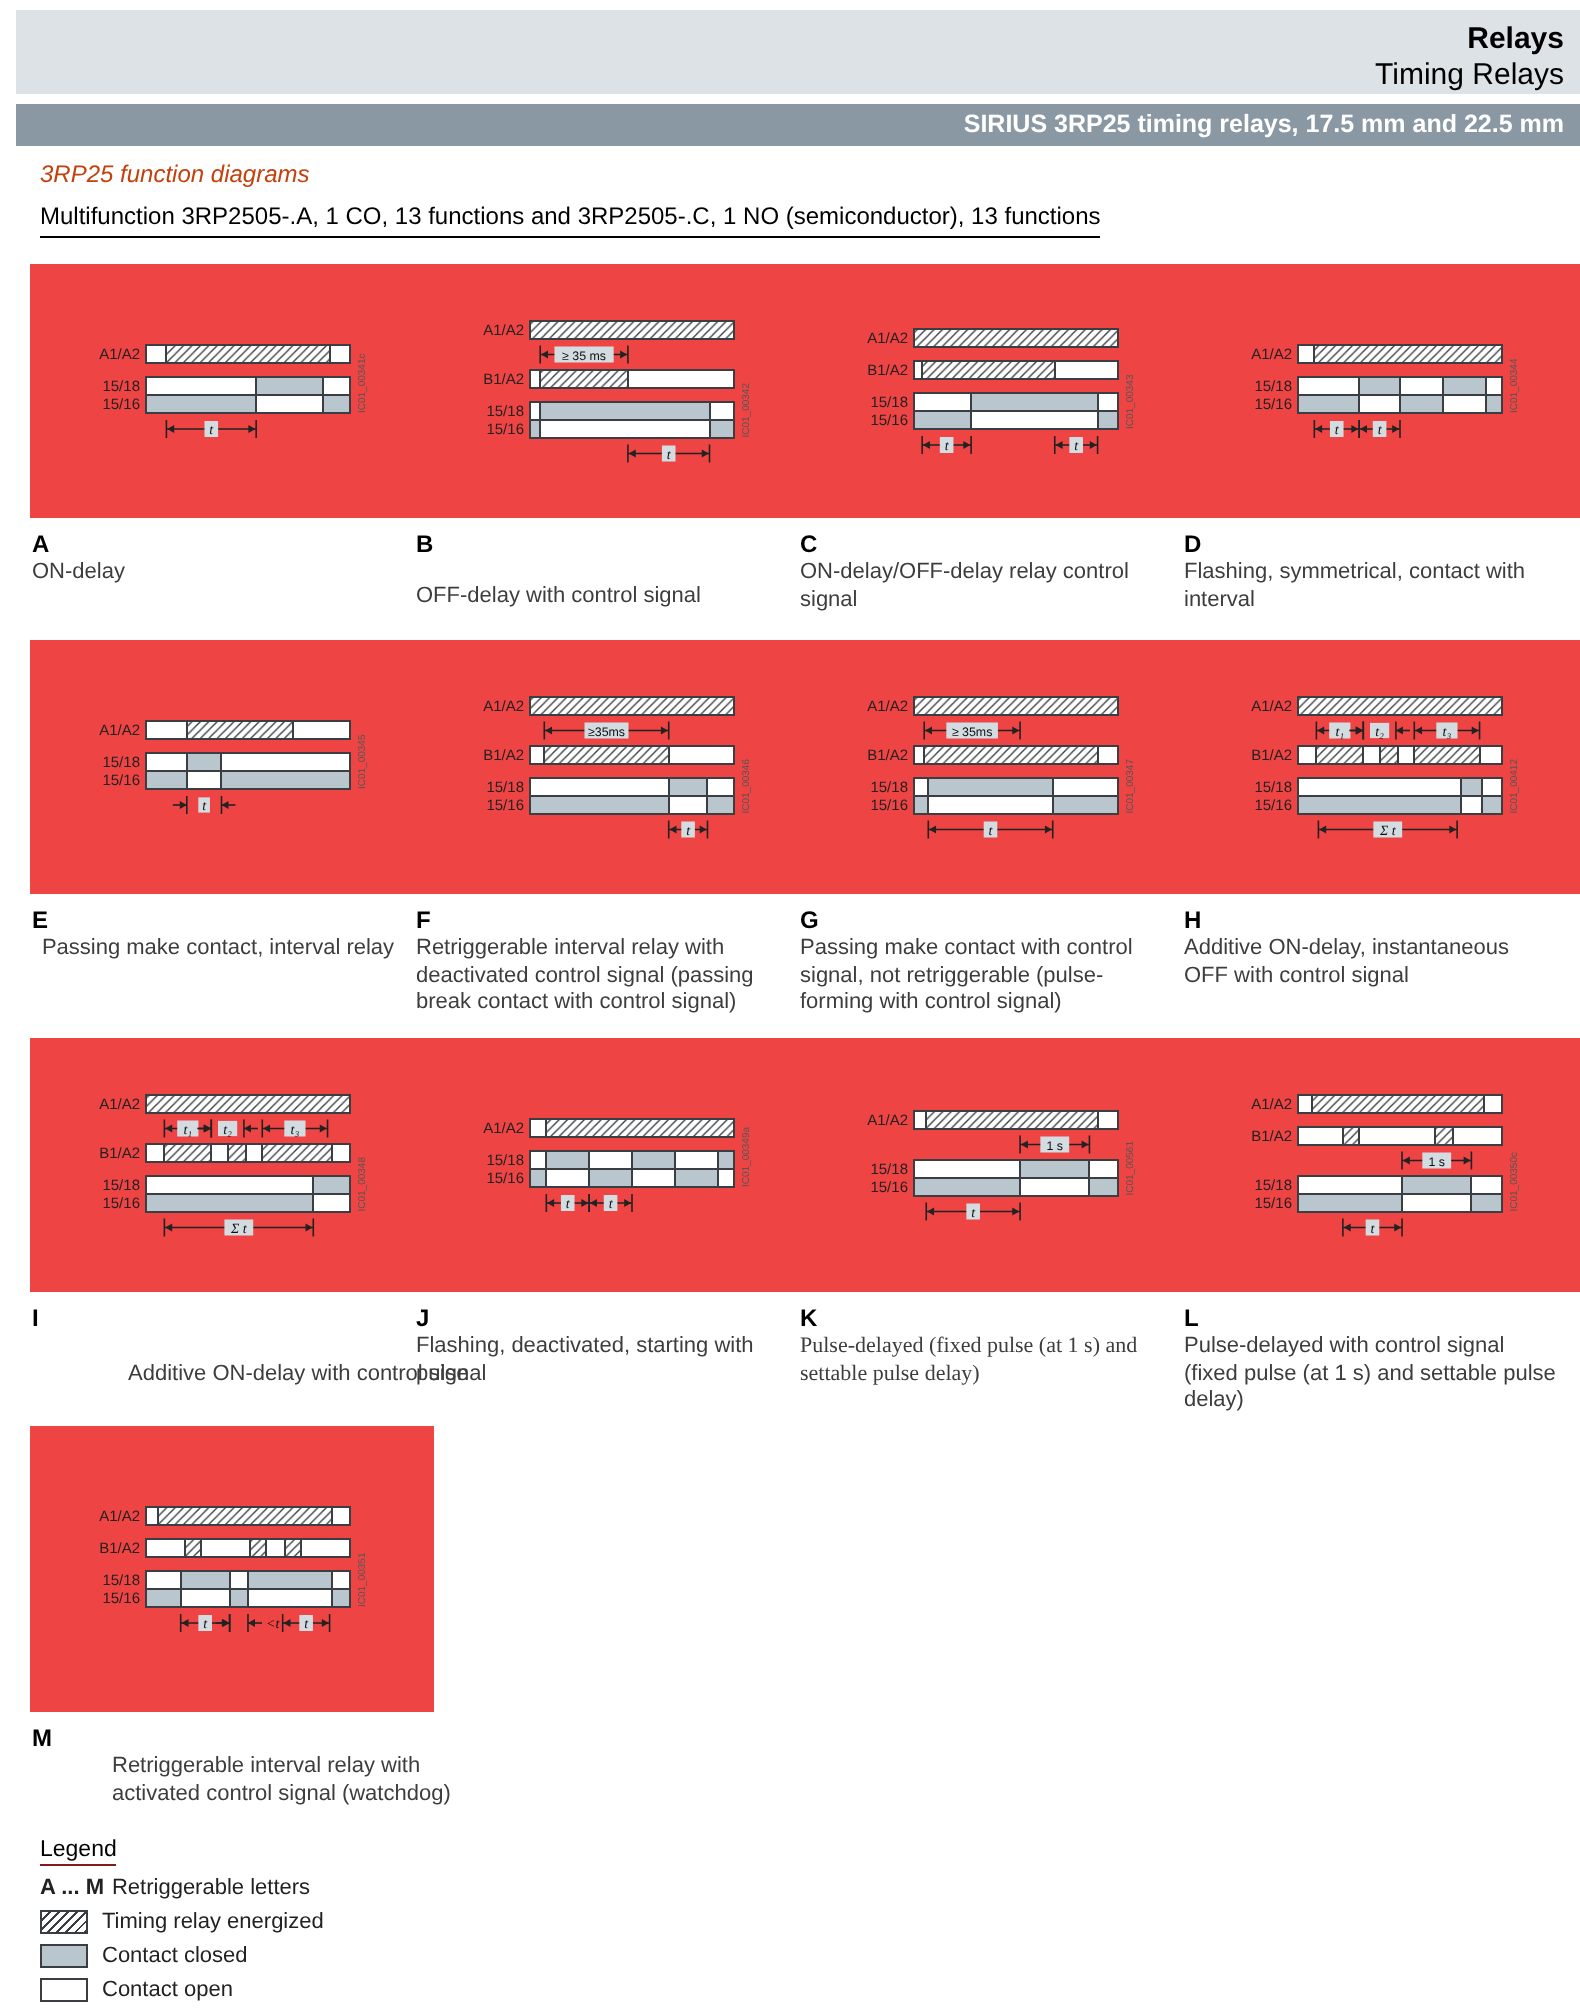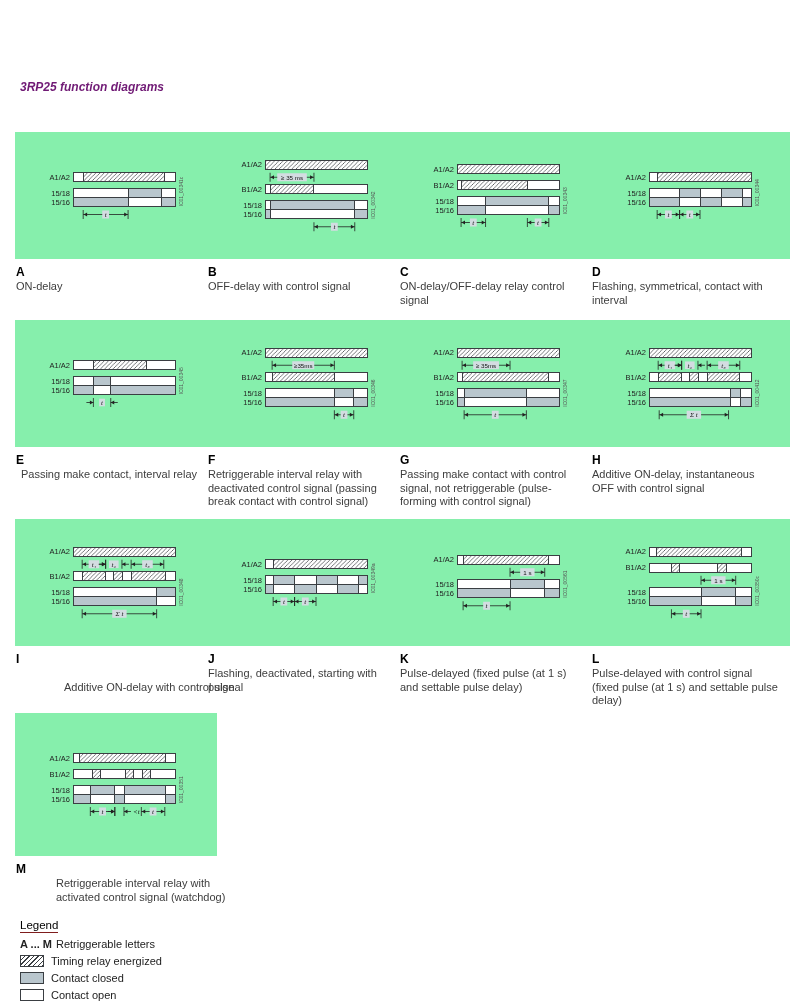--- a/index.html
+++ b/index.html
@@ -3,45 +3,53 @@
 <meta charset="utf-8">
 <style>
   html,body{margin:0;padding:0;background:#fff;}
   #page{position:relative;width:790px;height:1006px;background:#fff;overflow:hidden;
         font-family:"Liberation Sans",sans-serif;color:#1a1a1a;}
   .band{position:absolute;left:8px;top:5px;width:782px;height:42px;background:#dce2e6;}
   .band .t1{position:absolute;right:8px;top:6px;font-size:15px;font-weight:bold;color:#000;}
   .band .t2{position:absolute;right:8px;top:24px;font-size:15px;color:#000;}
   .banner{position:absolute;left:8px;top:52px;width:782px;height:21px;background:#8a98a3;}
   .banner .bt{position:absolute;right:8px;top:0;line-height:21px;font-size:12.5px;font-weight:bold;color:#fff;}
-  .sect{position:absolute;left:20px;top:80px;font-size:12px;font-weight:bold;font-style:italic;color:#701a75;}
+  .sect{position:absolute;left:20px;top:80px;font-size:12px;font-weight:normal;font-style:italic;color:#c2410c;}
   .subsect{position:absolute;left:20px;top:101px;font-size:12px;color:#000;
            border-bottom:1px solid #000;padding-bottom:3px;}
   .cell{position:absolute;width:190px;}
-  .panel{position:absolute;left:0;top:0;width:202px;background:#86efac;}
+  .panel{position:absolute;left:0;top:0;width:202px;background:#ef4444;}
   .dletter{position:absolute;left:1px;font-size:12px;font-weight:bold;color:#000;}
   .dcaption{position:absolute;left:1px;width:186px;font-size:11px;line-height:13.5px;color:#3d3d3d;}
   .legend{position:absolute;left:20px;top:915px;}
   .legend .ltitle{display:inline-block;font-size:11.5px;color:#000;border-bottom:1px solid #7f1d1d;padding-bottom:1px;}
   .legend .lrow{margin-top:4px;font-size:11px;color:#222;display:flex;align-items:flex-end;height:13px;}
   .legend .lbold{font-weight:bold;margin-right:4px;}
   .sw{width:22px;height:10px;border:1px solid #3a3e42;margin-right:7px;flex:0 0 auto;}
   .sw-open{background:#fff;}
   .sw-closed{background:#b9c6cd;}
   .sw-energized{background:#fff;
     background-image:repeating-linear-gradient(135deg,rgba(0,0,0,0) 0px,rgba(0,0,0,0) 2.4px,#3a3e42 2.4px,#3a3e42 3.2px);}
 </style>
 </head>
 <body>
 
 <div id="page">
 
+  <div class="band">
+    <div class="t1">Relays</div>
+    <div class="t2">Timing Relays</div>
+  </div>
 
+  <div class="banner">
+    <div class="bt">SIRIUS 3RP25 timing relays, 17.5 mm and 22.5 mm</div>
+  </div>
 
   <div class="sect">3RP25 function diagrams</div>
+  <div class="subsect">Multifunction 3RP2505-.A, 1 CO, 13 functions and 3RP2505-.C, 1 NO (semiconductor), 13 functions</div>
 
   <div id="diagram-grid">
       <div class="cell" style="left: 15px; top: 132px;">
         <div class="panel" style="height: 127px;"><svg viewBox="0 0 190 127" width="190" height="127">
             <defs>
               <pattern id="hatch-A" width="4.2" height="4.2" patternUnits="userSpaceOnUse">
                 <path d="M0,4.2 L4.2,0" stroke="#3a3e42" stroke-width="0.7" fill="none"></path>
                 <path d="M-1,1 L1,-1" stroke="#3a3e42" stroke-width="0.7" fill="none"></path>
                 <path d="M3.2,5.2 L5.2,3.2" stroke="#3a3e42" stroke-width="0.7" fill="none"></path>
               </pattern>
@@ -145,21 +153,21 @@
               <line x1="147.76" y1="90.25" x2="147.76" y2="99.25" stroke="#222" stroke-width="0.8"></line>
               <line x1="106.96000000000001" y1="94.75" x2="147.76" y2="94.75" stroke="#222" stroke-width="0.8"></line>
               <polygon points="107.36000000000001,94.75 110.86000000000001,92.75 110.86000000000001,96.75" fill="#222"></polygon>
               <polygon points="147.35999999999999,94.75 143.85999999999999,92.75 143.85999999999999,96.75" fill="#222"></polygon>
               <rect x="123.96" y="90.75" width="6.8" height="8" fill="#d3dce1"></rect>
               <text x="127.36" y="97.35" text-anchor="middle" font-size="7" fill="#111" font-family="&quot;Liberation Serif&quot;,serif" font-style="italic">t</text>
             </g>
             <text font-size="5" fill="#555555" text-anchor="start" font-family="&quot;Liberation Sans&quot;,sans-serif" transform="translate(167.5,86.75) rotate(-90)">IC01_00342</text>
           </svg></div>
         <div class="dletter" style="top: 133px;">B</div>
-        <div class="dcaption" style="top: 148px;">OFF-delay with control signal</div>
+        <div class="dcaption" style="top: 160px;">OFF-delay with control signal</div>
       </div>
       <div class="cell" style="left: 399px; top: 132px;">
         <div class="panel" style="height: 127px;"><svg viewBox="0 0 190 127" width="190" height="127">
             <defs>
               <pattern id="hatch-C" width="4.2" height="4.2" patternUnits="userSpaceOnUse">
                 <path d="M0,4.2 L4.2,0" stroke="#3a3e42" stroke-width="0.7" fill="none"></path>
                 <path d="M-1,1 L1,-1" stroke="#3a3e42" stroke-width="0.7" fill="none"></path>
                 <path d="M3.2,5.2 L5.2,3.2" stroke="#3a3e42" stroke-width="0.7" fill="none"></path>
               </pattern>
             </defs>
@@ -777,21 +785,21 @@
               <line x1="111.03999999999999" y1="82.25" x2="111.03999999999999" y2="91.25" stroke="#222" stroke-width="0.8"></line>
               <line x1="64.12" y1="86.75" x2="111.03999999999999" y2="86.75" stroke="#222" stroke-width="0.8"></line>
               <polygon points="64.52000000000001,86.75 68.02000000000001,84.75 68.02000000000001,88.75" fill="#222"></polygon>
               <polygon points="110.63999999999999,86.75 107.13999999999999,84.75 107.13999999999999,88.75" fill="#222"></polygon>
               <rect x="84.17999999999999" y="82.75" width="6.8" height="8" fill="#d3dce1"></rect>
               <text x="87.58" y="89.35" text-anchor="middle" font-size="7" fill="#111" font-family="&quot;Liberation Serif&quot;,serif" font-style="italic">t</text>
             </g>
             <text font-size="5" fill="#555555" text-anchor="start" font-family="&quot;Liberation Sans&quot;,sans-serif" transform="translate(167.5,78.75) rotate(-90)">IC01_00561</text>
           </svg></div>
         <div class="dletter" style="top: 133px;">K</div>
-        <div class="dcaption" style="top: 148px;">Pulse-delayed (fixed pulse (at 1 s) and settable pulse delay)</div>
+        <div class="dcaption" style="top: 148px; font-family: Liberation Serif, serif;">Pulse-delayed (fixed pulse (at 1 s) and settable pulse delay)</div>
       </div>
       <div class="cell" style="left: 591px; top: 519px;">
         <div class="panel" style="height: 127px;"><svg viewBox="0 0 190 127" width="190" height="127">
             <defs>
               <pattern id="hatch-L" width="4.2" height="4.2" patternUnits="userSpaceOnUse">
                 <path d="M0,4.2 L4.2,0" stroke="#3a3e42" stroke-width="0.7" fill="none"></path>
                 <path d="M-1,1 L1,-1" stroke="#3a3e42" stroke-width="0.7" fill="none"></path>
                 <path d="M3.2,5.2 L5.2,3.2" stroke="#3a3e42" stroke-width="0.7" fill="none"></path>
               </pattern>
             </defs>

